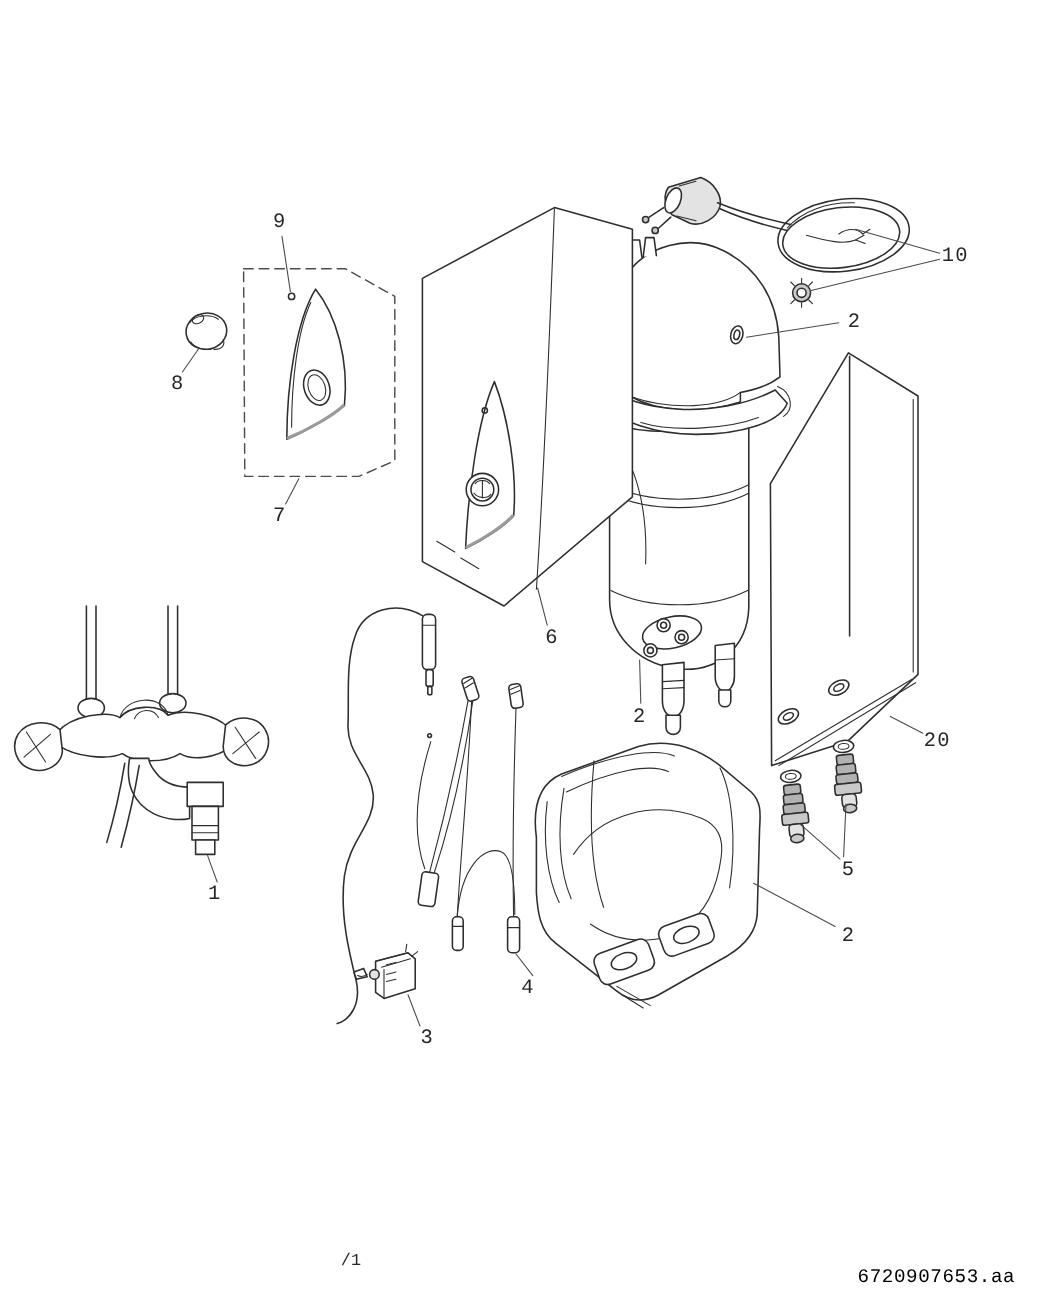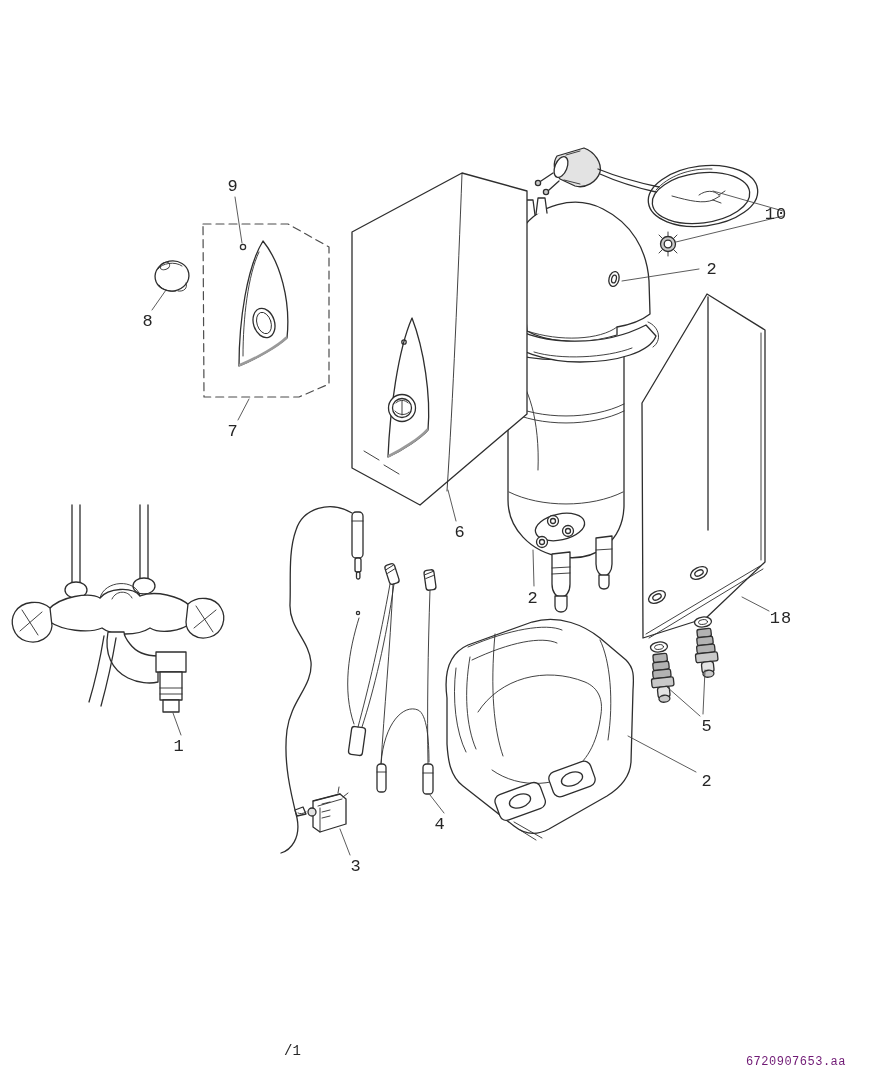--- a/index.html
+++ b/index.html
@@ -17,21 +17,21 @@
   svg.art .g3{fill:#b2b2b2;}
   svg.art .thick{stroke-width:2.6;stroke:#9a9a9a;}
   svg.art .thin{stroke-width:0.9;}
   svg.art .dash{stroke:#4d4d4d;stroke-dasharray:8 5;stroke-width:1.2;}
   svg.art .leader{stroke:#4a4a4a;stroke-width:0.9;}
   .callout{
     position:absolute;transform:translate(-50%,-50%);
     font-size:17px;line-height:1;letter-spacing:1px;color:#262626;white-space:nowrap;
   }
   .footer-page{position:absolute;left:284px;top:1043px;font-size:14px;color:#262626;}
-  .footer-doc{position:absolute;right:23px;top:1055px;font-size:12px;letter-spacing:0.5px;color:#701a75;}
+  .footer-doc{position:absolute;right:23px;top:1055px;font-size:16px;letter-spacing:0.5px;color:#000000;}
 </style>
 </head>
 <body>
 
 <div class="stage">
 
   <svg class="art" width="869" height="1080" viewBox="0 0 869 1080">
 
     <g>
       <path class="wf" d="M642,403 L707,294 L765,330 L765,562 L706,618 L643,638 Z"></path>
@@ -276,20 +276,20 @@
   <span class="callout" style="left:179px;top:746px">1</span>
   <span class="callout" style="left:712px;top:269px">2</span>
   <span class="callout" style="left:707px;top:781px">2</span>
   <span class="callout" style="left:356px;top:866px">3</span>
   <span class="callout" style="left:440px;top:824px">4</span>
   <span class="callout" style="left:707px;top:726px">5</span>
   <span class="callout" style="left:460px;top:532px">6</span>
   <span class="callout" style="left:233px;top:431px">7</span>
   <span class="callout" style="left:148px;top:321px">8</span>
   <span class="callout" style="left:233px;top:186px">9</span>
-  <span class="callout" style="left:776px;top:214px">10</span>
-  <span class="callout" style="left:781px;top:618px">18</span>
+  <span class="callout" style="left:796px;top:214px">10</span>
+  <span class="callout" style="left:781px;top:618px">20</span>
   <span class="callout" style="left:533px;top:598px">2</span>
 
   <span class="footer-page">/1</span>
   <span class="footer-doc">6720907653.aa</span>
 
 </div>
 
 </body></html>

